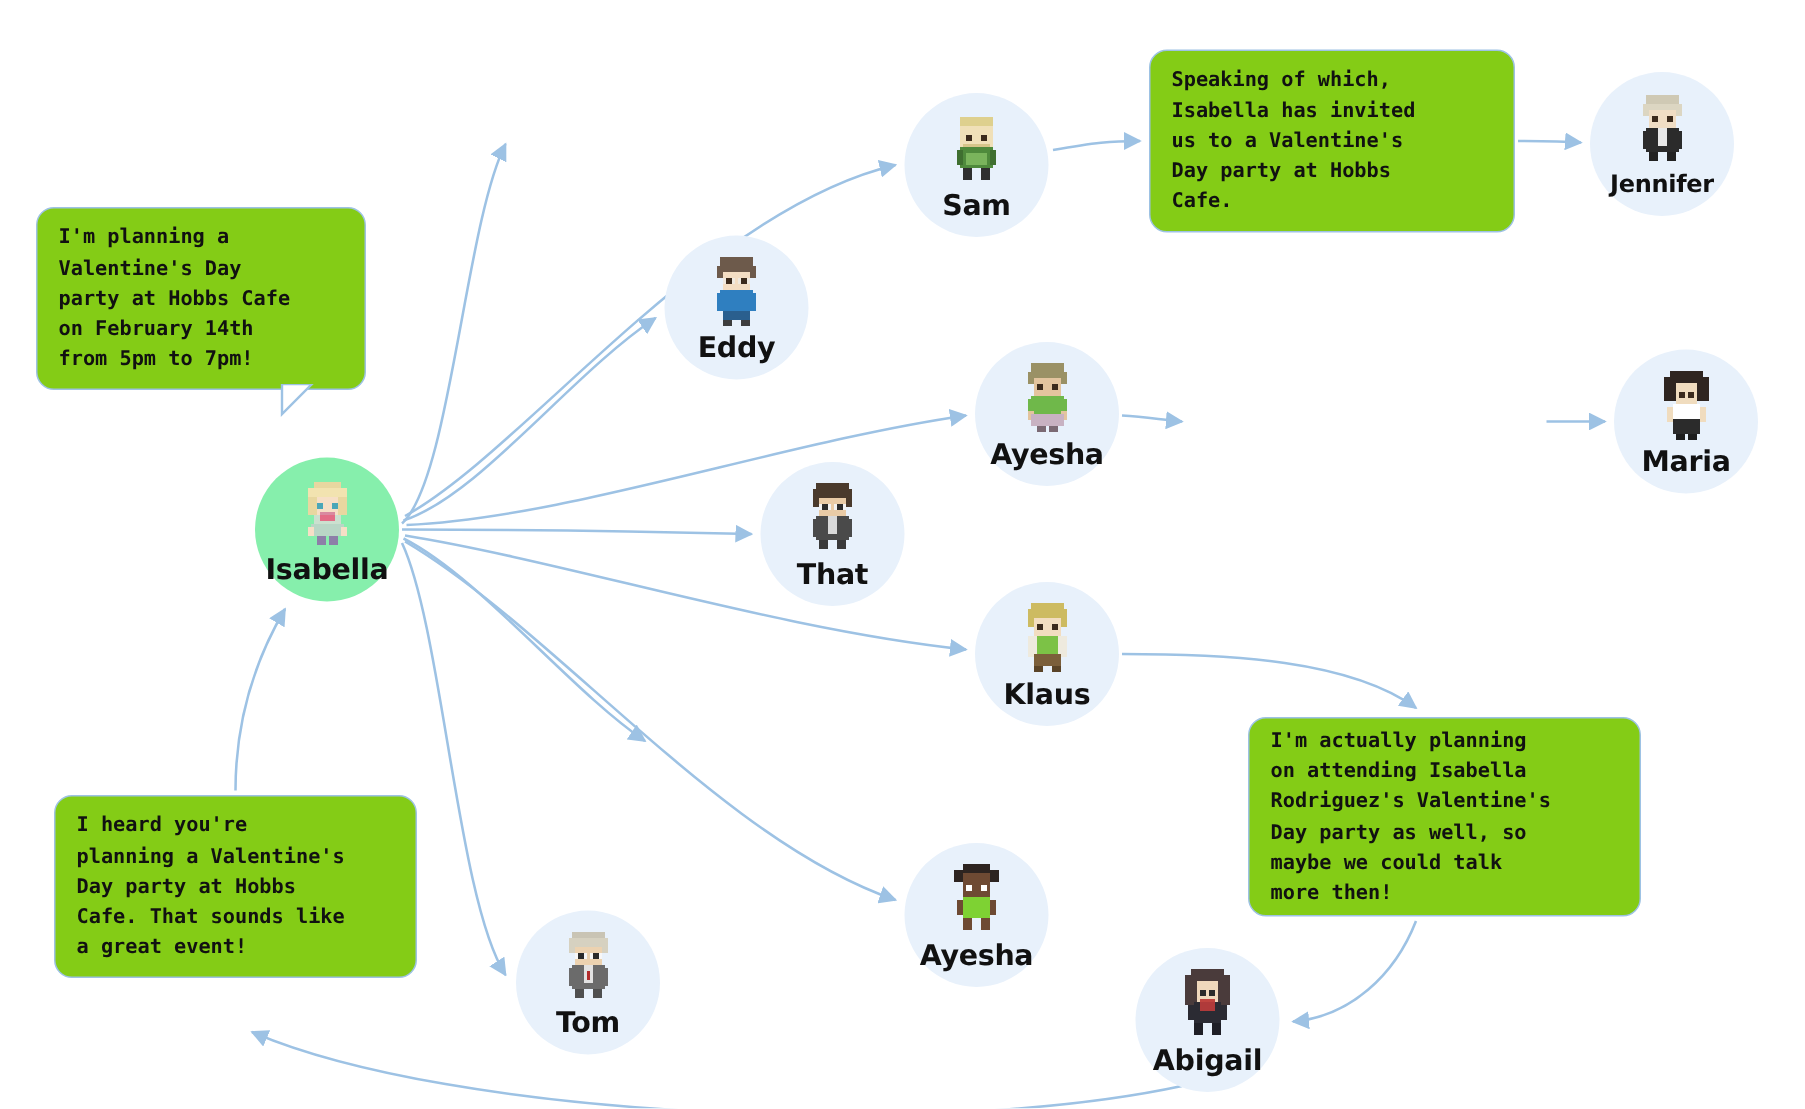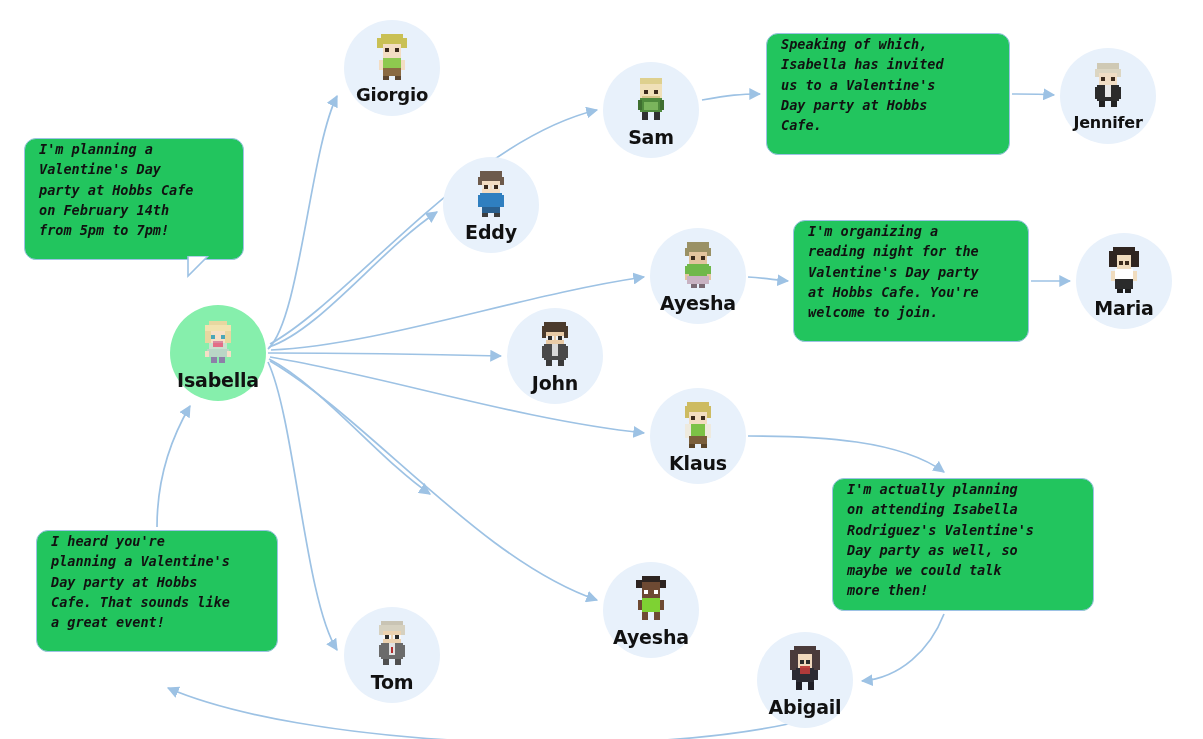--- a/index.html
+++ b/index.html
@@ -51,26 +51,26 @@
     font-weight: bold;
     color: #111111;
     letter-spacing: -0.2px;
     text-align: center;
     line-height: 1;
     white-space: nowrap;
   }
 
   .bubble {
     position: absolute;
-    background: #22c55e;
+    background: #84cc16;
     border: 1.6px solid #9dc2e4;
     border-radius: 12px;
     box-sizing: border-box;
     display: flex;
-    font-style: italic;
+    align-items: center;
   }
   .bubble-text {
     font-family: "DejaVu Sans Mono", monospace;
     font-weight: bold;
     font-size: 13.5px;
     line-height: 20.3px;
     color: #111111;
     white-space: pre;
     padding: 0 14px;
   }
@@ -128,37 +128,20 @@
       <rect x="9" y="13" width="5" height="2" fill="#e36c86"></rect>
       <rect x="6" y="16" width="11" height="4" fill="#b9d6c6"></rect>
       <rect x="5" y="17" width="2" height="3" fill="#f6dfc6"></rect>
       <rect x="16" y="17" width="2" height="3" fill="#f6dfc6"></rect>
       <rect x="8" y="20" width="3" height="3" fill="#8d7fa8"></rect>
       <rect x="12" y="20" width="3" height="3" fill="#8d7fa8"></rect>
     </svg>
     <div class="node-label" style="font-size:19px; margin-top:4px;">Isabella</div>
   </div>
 
-  <div class="node" style="left:344px; top:20px; width:96px; height:96px;">
-    <svg class="avatar" width="46" height="50" viewBox="0 0 23 25" shape-rendering="crispEdges">
-      <rect x="6" y="1" width="11" height="5" fill="#c9c054"></rect>
-      <rect x="4" y="3" width="3" height="5" fill="#c9c054"></rect>
-      <rect x="16" y="3" width="3" height="5" fill="#c9c054"></rect>
-      <rect x="7" y="6" width="9" height="7" fill="#f3ddc3"></rect>
-      <rect x="8" y="8" width="2" height="2" fill="#3b2a1c"></rect>
-      <rect x="13" y="8" width="2" height="2" fill="#3b2a1c"></rect>
-      <rect x="7" y="13" width="9" height="5" fill="#8ec94f"></rect>
-      <rect x="5" y="14" width="2" height="5" fill="#f3ddc3"></rect>
-      <rect x="16" y="14" width="2" height="5" fill="#f3ddc3"></rect>
-      <rect x="7" y="18" width="9" height="4" fill="#8a6a42"></rect>
-      <rect x="7" y="22" width="3" height="2" fill="#5c4630"></rect>
-      <rect x="13" y="22" width="3" height="2" fill="#5c4630"></rect>
-    </svg>
-    <div class="node-label" style="font-size:18px; margin-top:4px;">Giorgio</div>
-  </div>
 
   <div class="node" style="left:603px; top:62px; width:96px; height:96px;">
     <svg class="avatar" width="46" height="50" viewBox="0 0 23 25" shape-rendering="crispEdges">
       <rect x="6" y="2" width="11" height="4" fill="#ded08e"></rect>
       <rect x="6" y="5" width="11" height="7" fill="#f0e0b8"></rect>
       <rect x="8" y="8" width="2" height="2" fill="#3b2a1c"></rect>
       <rect x="13" y="8" width="2" height="2" fill="#3b2a1c"></rect>
       <rect x="7" y="11" width="9" height="2" fill="#d6c58a"></rect>
       <rect x="6" y="12" width="11" height="7" fill="#4f8a3c"></rect>
       <rect x="5" y="13" width="2" height="5" fill="#3f6f30"></rect>
@@ -251,21 +234,21 @@
       <rect x="12" y="8" width="4" height="2" fill="#f2f2f2"></rect>
       <rect x="8" y="8" width="2" height="2" fill="#2b2b2b"></rect>
       <rect x="13" y="8" width="2" height="2" fill="#2b2b2b"></rect>
       <rect x="6" y="12" width="11" height="8" fill="#4a4a4a"></rect>
       <rect x="10" y="12" width="3" height="6" fill="#d9d9d9"></rect>
       <rect x="5" y="13" width="2" height="6" fill="#4a4a4a"></rect>
       <rect x="16" y="13" width="2" height="6" fill="#4a4a4a"></rect>
       <rect x="7" y="20" width="3" height="3" fill="#3a3a3a"></rect>
       <rect x="13" y="20" width="3" height="3" fill="#3a3a3a"></rect>
     </svg>
-    <div class="node-label" style="font-size:19px; margin-top:4px;">John</div>
+    <div class="node-label" style="font-size:19px; margin-top:4px;">That</div>
   </div>
 
   <div class="node" style="left:650px; top:388px; width:96px; height:96px;">
     <svg class="avatar" width="46" height="50" viewBox="0 0 23 25" shape-rendering="crispEdges">
       <rect x="6" y="1" width="11" height="4" fill="#cdbb61"></rect>
       <rect x="5" y="3" width="13" height="6" fill="#cdbb61"></rect>
       <rect x="7" y="6" width="9" height="6" fill="#f2ddc0"></rect>
       <rect x="8" y="8" width="2" height="2" fill="#3b2a1c"></rect>
       <rect x="13" y="8" width="2" height="2" fill="#3b2a1c"></rect>
       <rect x="7" y="12" width="9" height="6" fill="#7cc246"></rect>
@@ -347,27 +330,20 @@
   </svg>
 
   <div class="bubble" style="left:766px; top:33px; width:244px; height:122px;">
     <div class="bubble-text">Speaking of which,
 Isabella has invited
 us to a Valentine's
 Day party at Hobbs
 Cafe.</div>
   </div>
 
-  <div class="bubble" style="left:793px; top:220px; width:236px; height:122px;">
-    <div class="bubble-text">I'm organizing a
-reading night for the
-Valentine's Day party
-at Hobbs Cafe. You're
-welcome to join.</div>
-  </div>
 
   <div class="bubble" style="left:832px; top:478px; width:262px; height:133px;">
     <div class="bubble-text">I'm actually planning
 on attending Isabella
 Rodriguez's Valentine's
 Day party as well, so
 maybe we could talk
 more then!</div>
   </div>
 

